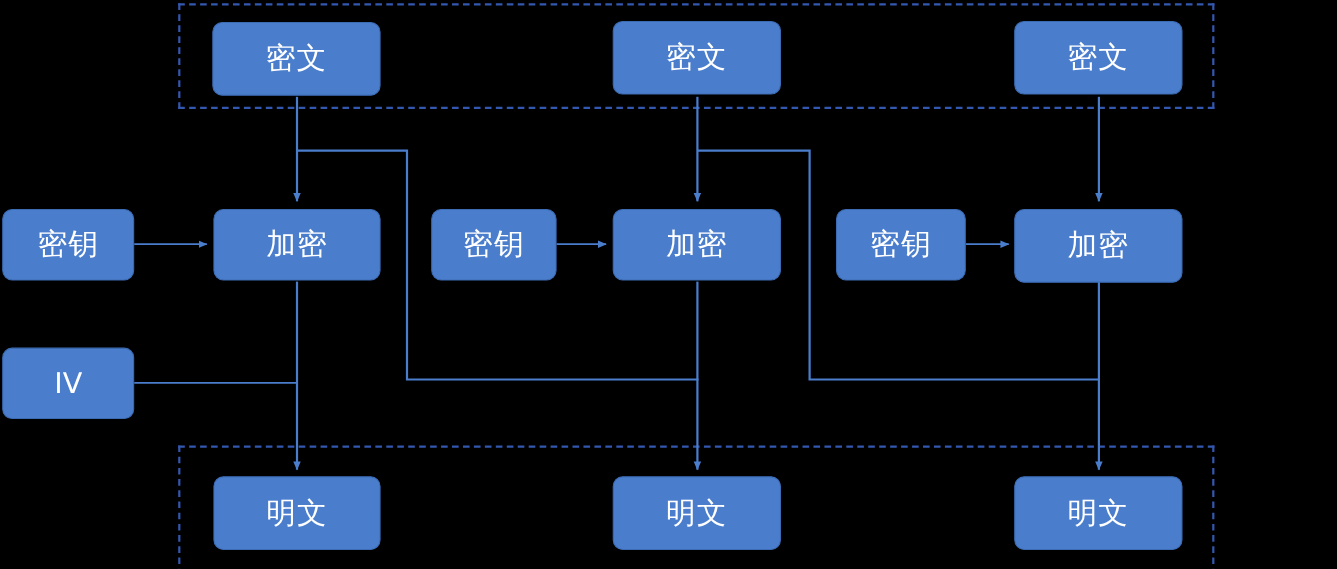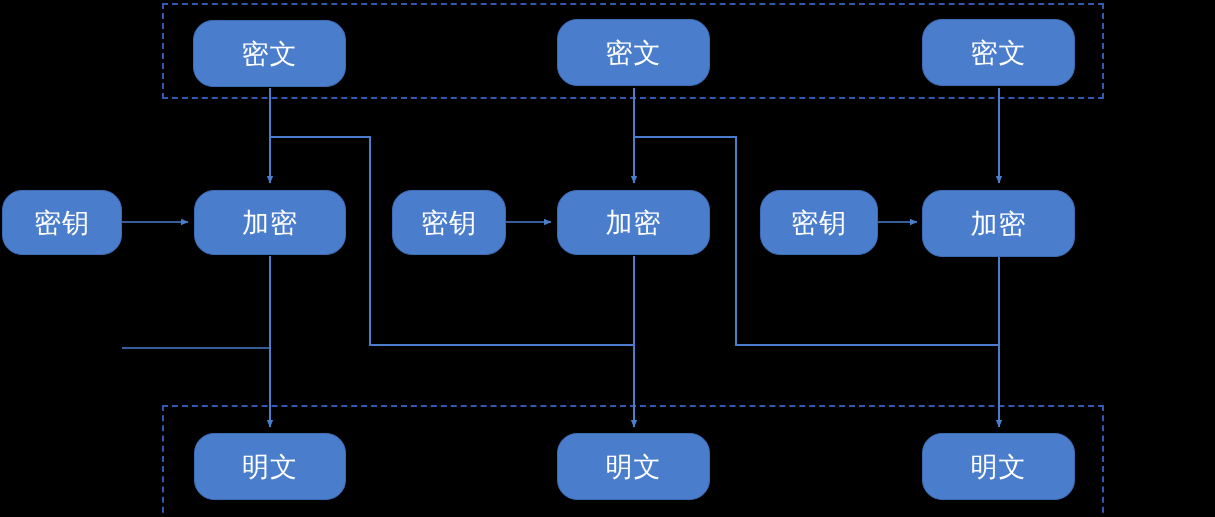--- a/index.html
+++ b/index.html
@@ -19,21 +19,21 @@
     position: absolute;
     border: 2px dashed #3358b0;
     box-sizing: border-box;
     background: transparent;
   }
   .node {
     position: absolute;
     box-sizing: border-box;
     background: #4a7ecd;
     border: 1px solid #3c6cb4;
-    border-radius: 20px;
+    border-radius: 9px;
     display: flex;
     align-items: center;
     justify-content: center;
     color: #ffffff;
     font-size: 27px;
     line-height: 1;
     letter-spacing: 1px;
     user-select: none;
   }
   .node.latin { font-size: 26px; letter-spacing: 0px; }
@@ -96,18 +96,19 @@
   <div class="node" style="left:922px; top:19px; width:153px; height:67px;">密文</div>
 
   <div class="node" style="left:2px; top:190px; width:120px; height:65px;">密钥</div>
   <div class="node" style="left:392px; top:190px; width:114px; height:65px;">密钥</div>
   <div class="node" style="left:760px; top:190px; width:118px; height:65px;">密钥</div>
 
   <div class="node" style="left:194px; top:190px; width:152px; height:65px;">加密</div>
   <div class="node" style="left:557px; top:190px; width:153px; height:65px;">加密</div>
   <div class="node" style="left:922px; top:190px; width:153px; height:67px;">加密</div>
 
+  <div class="node latin" style="left:2px; top:316px; width:120px; height:65px;">IV</div>
 
   <div class="node" style="left:194px; top:433px; width:152px; height:67px;">明文</div>
   <div class="node" style="left:557px; top:433px; width:153px; height:67px;">明文</div>
   <div class="node" style="left:922px; top:433px; width:153px; height:67px;">明文</div>
 
 </div>
 
 </body></html>

